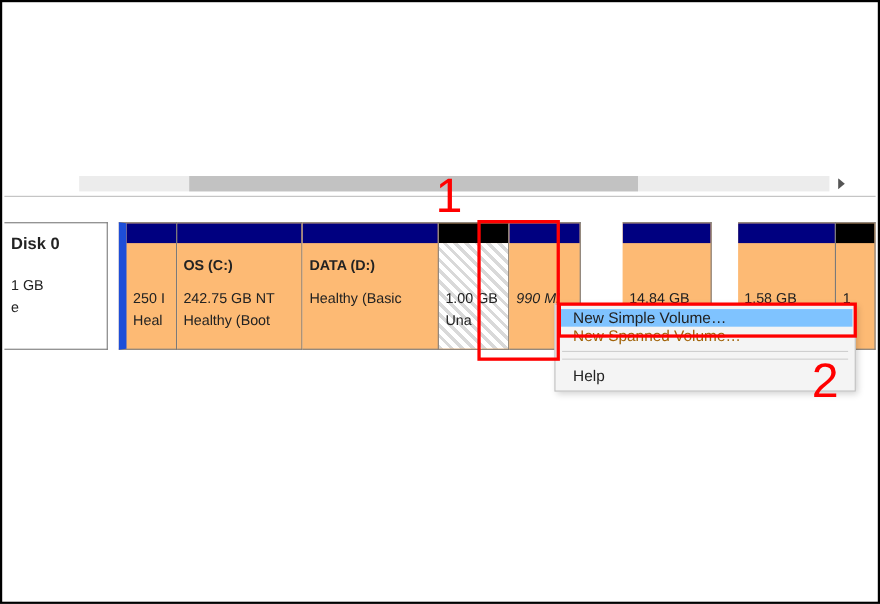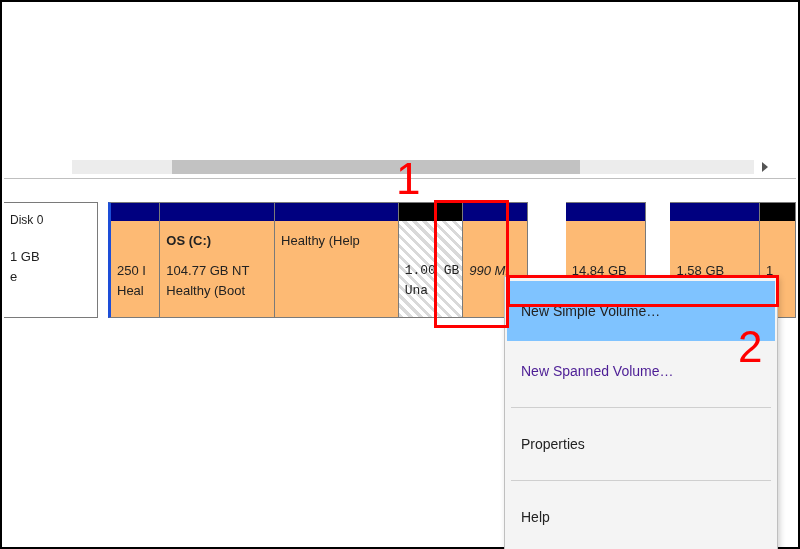--- a/index.html
+++ b/index.html
@@ -10,43 +10,43 @@
   .scrollbar-row{position:absolute;left:12px;right:18px;top:156px;height:18px}
   .scroll-track{position:absolute;left:58px;right:26px;top:2px;height:14px;background:#ececec}
   .scroll-thumb{position:absolute;left:158px;top:2px;height:14px;width:408px;background:#c2c2c2}
   .scroll-right-btn{position:absolute;right:6px;top:0;width:18px;height:18px;display:flex;align-items:center;justify-content:center;color:#555}
   .scroll-right-btn svg{display:block}
 
   .sep{position:absolute;left:2px;right:2px;top:176px;height:0;border-top:1px solid #bfbfbf}
 
   
   .disk-panel{position:absolute;left:2px;top:200px;width:94px;height:116px;border:1px solid #7a7a7a;border-left:none;background:#fff;padding:10px 8px 8px 6px;box-sizing:border-box}
-  .disk-title{font-weight:400;font-size:12px;margin-bottom:20px;white-space:nowrap;overflow:hidden}
+  .disk-title{font-weight:700;font-size:15px;margin-bottom:20px;white-space:nowrap;overflow:hidden}
   .disk-sub{line-height:20px;white-space:nowrap;overflow:hidden}
 
   
   .vol-strip{position:absolute;left:106px;right:2px;top:200px;height:116px;display:flex}
   .vol{border:1px solid #7a7a7a;border-left:none;box-sizing:border-box;background:#fdba74;display:flex;flex-direction:column;overflow:hidden}
-  .vol:first-child{border-left:3px solid #1d4ed8}
+  .vol:first-child{border-left:7px solid #1d4ed8}
   .vol .hdr{height:18px;flex:0 0 18px}
   .navy{background:#000080}
   .black{background:#000}
   .vol .body{padding:10px 6px 6px 6px;flex:1;line-height:20px;white-space:nowrap;overflow:hidden}
   .vol .name{font-weight:700;margin-bottom:10px}
 
   
   .hatch{
     background-image:repeating-linear-gradient(45deg,#d9d9d9 0,#d9d9d9 3px,#fff 3px,#fff 7px);
   }
 
   
   .ctx{position:absolute;left:502px;top:274px;width:274px;background:#f4f4f4;border:1px solid #bfbfbf;box-shadow:2px 2px 6px rgba(0,0,0,.18);padding:4px 2px 6px 2px;box-sizing:border-box;z-index:5}
-  .ctx .item{padding:22px 14px;font-size:14px;color:#222}
+  .ctx .item{padding:0 14px;font-size:14px;color:#222}
   .ctx .item.highlight{background:#7fc3ff}
-  .ctx .item.disabled{color:#4c1d95}
+  .ctx .item.disabled{color:#a16207}
   .ctx .divider{height:0;border-top:1px solid #cfcfcf;margin:6px 4px}
 
   
   .callout{position:absolute;border:3px solid #ff0000;box-sizing:border-box;z-index:10;pointer-events:none}
   .num{position:absolute;color:#ff0000;font-size:44px;font-weight:400;z-index:11;font-family:Arial,Helvetica,sans-serif;pointer-events:none}
 </style>
 </head>
 <body>
 
 <div class="stage">
@@ -75,31 +75,32 @@
           <div class="body">
             <div class="name">&nbsp;</div>
             <div>250 I</div>
             <div>Heal</div>
           </div>
         </div>
         <div class="vol" style="width: 128px;">
           <div class="hdr navy"></div>
           <div class="body">
             <div class="name">OS  (C:)</div>
-            <div>104.77 GB NT</div>
+            <div>242.75 GB NT</div>
             <div>Healthy (Boot</div>
           </div>
         </div>
         <div class="vol" style="width: 138px;">
           <div class="hdr navy"></div>
           <div class="body">
-            <div>Healthy (Help </div>
+            <div class="name">DATA  (D:)</div>
+            <div>Healthy (Basic </div>
           </div>
         </div>
-        <div class="vol" style="width: 72px; font-family: Liberation Mono, monospace;">
+        <div class="vol" style="width: 72px;">
           <div class="hdr black"></div>
           <div class="body hatch">
             <div class="name">&nbsp;</div>
             <div>1.00 GB</div>
             <div>Una</div>
           </div>
         </div>
         <div class="vol" style="width: 72px; font-style: italic;">
           <div class="hdr navy"></div>
           <div class="body">
@@ -136,19 +137,18 @@
 
     <div class="callout" style="left:432px;top:198px;width:75px;height:128px"></div>
     <div class="callout" style="left:505px;top:273px;width:272px;height:32px"></div>
     <div class="num" style="left:394px;top:152px">1</div>
     <div class="num" style="left:736px;top:320px">2</div>
 
     <div class="ctx" id="ctx">
         <div class="item highlight">New Simple Volume…</div>
         <div class="item disabled">New Spanned Volume…</div>
         <div class="divider"></div>
-        <div class="item">Properties</div>
         <div class="divider"></div>
         <div class="item">Help</div>
       </div>
 
   </div>
 </div>
 
 </body></html>

